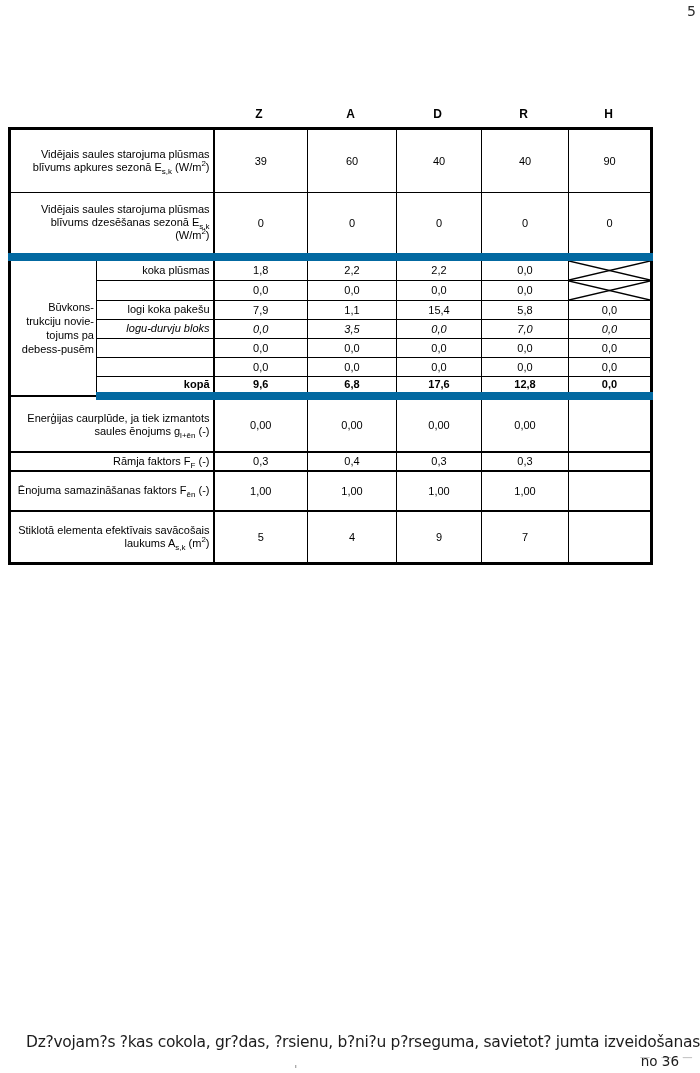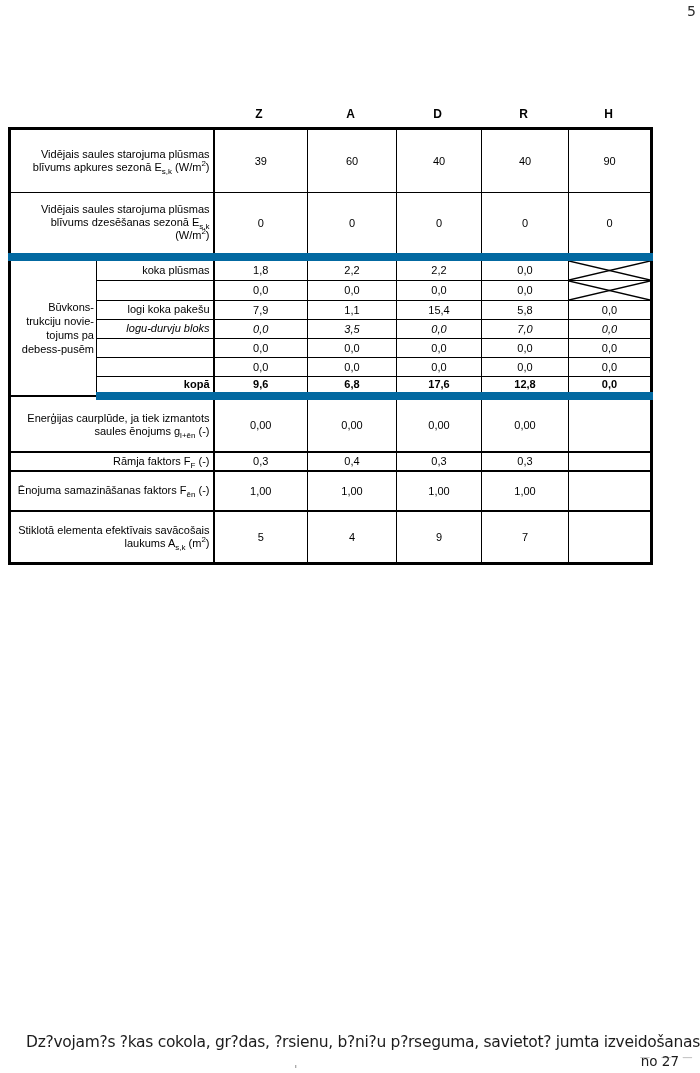--- a/index.html
+++ b/index.html
@@ -211,16 +211,16 @@
       <td class="val">4</td>
       <td class="val">9</td>
       <td class="val">7</td>
       <td class="val"></td>
     </tr>
   </tbody>
     </table>
 
   <div class="footer-note">Dz?vojam?s ?kas cokola, gr?das, ?rsienu, b?ni?u p?rseguma, savietot? jumta izveidošanas risin?jumi, ?</div>
   <div class="faint-dashes">_ _ _</div>
-  <div class="footer-pageref">no 27</div>
+  <div class="footer-pageref">no 36</div>
   <div class="clipped-line">-·-- -, ---|- -----·, · ------ --- -- - ·- ---</div>
 
 </div>
 
 </body></html>

